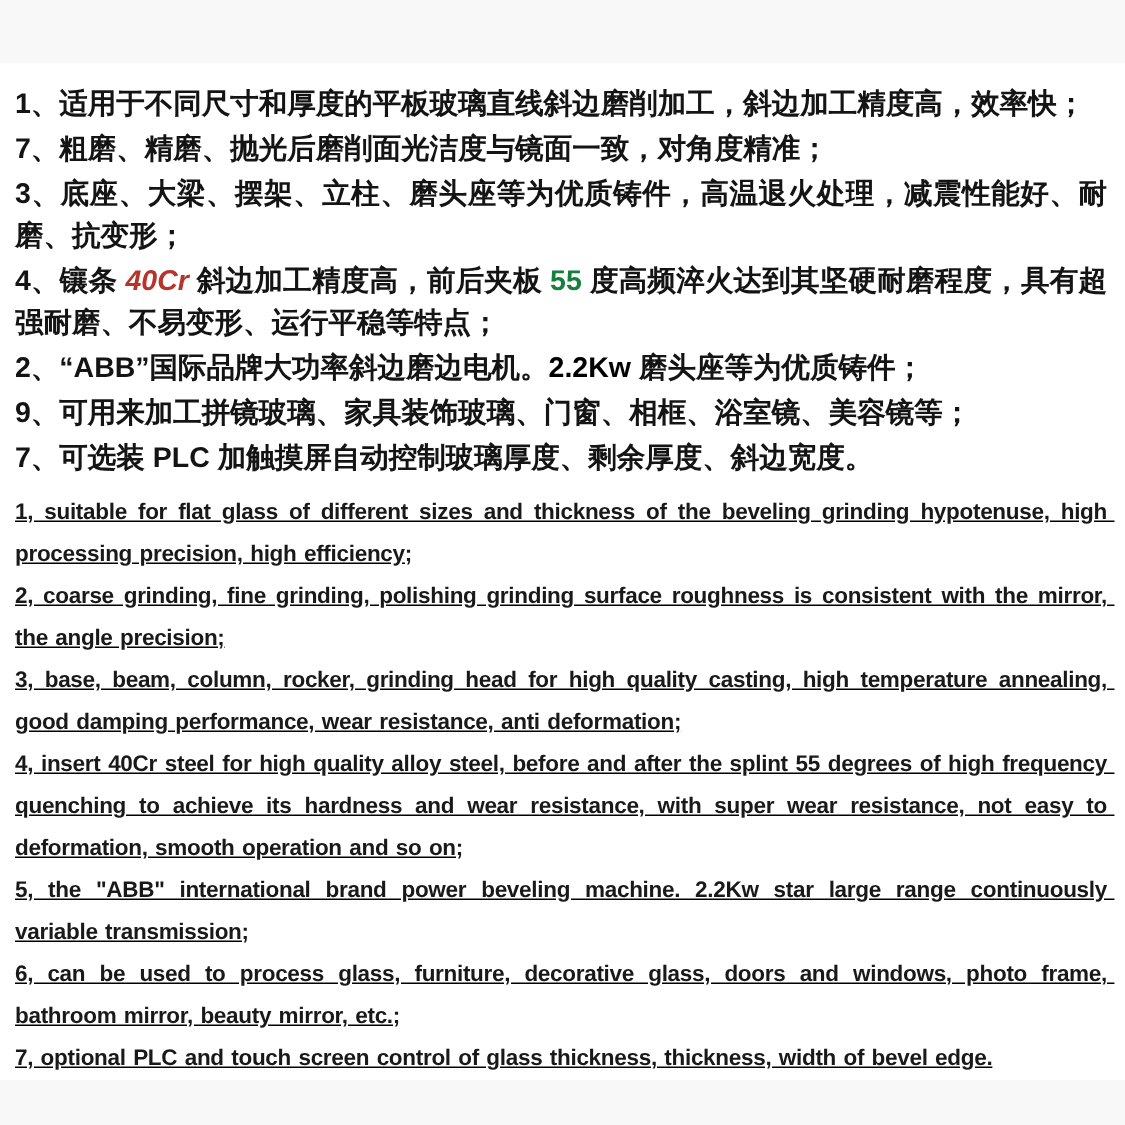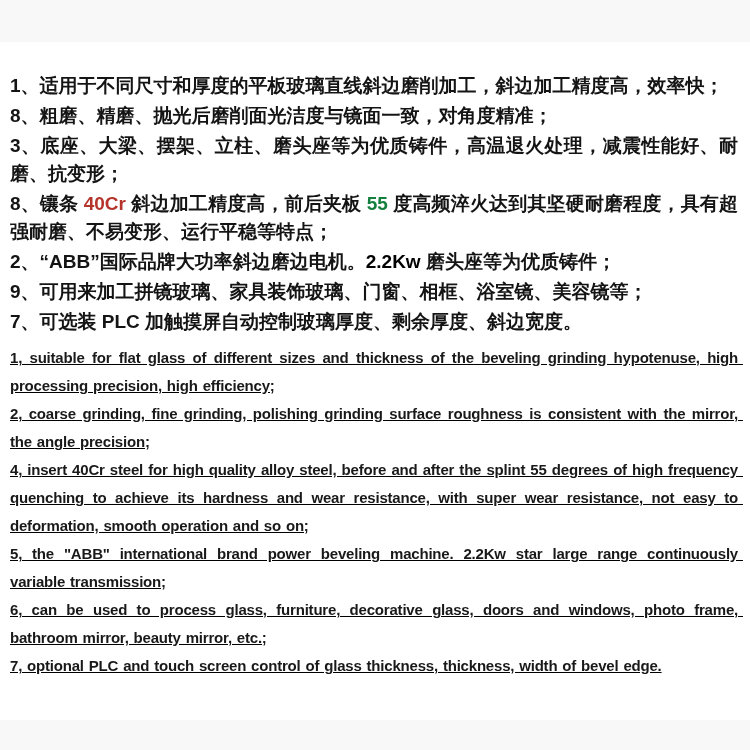--- a/index.html
+++ b/index.html
@@ -21,21 +21,21 @@
     background: #f8f8f9;
   }
   .band-bottom {
     position: absolute;
     bottom: 0; left: 0;
     width: 750px; height: 30px;
     background: #f8f8f9;
   }
   .doc {
     position: absolute;
-    top: 72px;
+    top: 56px;
     left: 10px;
     width: 728px;
   }
   .cn-list p {
     font-size: 19px;
     font-weight: bold;
     color: #141414;
     line-height: 28px;
     margin: 0 0 2px 0;
     text-align: justify;
@@ -58,28 +58,29 @@
 </style>
 </head>
 <body>
 
 <div class="band-top"></div>
 <div class="band-bottom"></div>
 
 <div class="doc">
   <div class="cn-list" id="cn-list">
       <p><span>1、适用于不同尺寸和厚度的平板玻璃直线斜边磨削加工，斜边加工精度高，效率快；</span></p>
-      <p><span>8、粗磨、精磨、抛光后磨削面光洁度与镜面一致，对角度精准；</span></p>
+      <p><span>7、粗磨、精磨、抛光后磨削面光洁度与镜面一致，对角度精准；</span></p>
       <p><span>3、底座、大梁、摆架、立柱、磨头座等为优质铸件，高温退火处理，减震性能好、耐磨、抗变形；</span></p>
-      <p><span>8、镶条 </span><span style="color: rgb(181, 52, 44);">40Cr</span><span> 斜边加工精度高，前后夹板 </span><span style="color: #15803d;">55</span><span> 度高频淬火达到其坚硬耐磨程度，具有超强耐磨、不易变形、运行平稳等特点；</span></p>
+      <p><span>4、镶条 </span><span style="color: rgb(181, 52, 44); font-style: italic;">40Cr</span><span> 斜边加工精度高，前后夹板 </span><span style="color: #15803d;">55</span><span> 度高频淬火达到其坚硬耐磨程度，具有超强耐磨、不易变形、运行平稳等特点；</span></p>
       <p><span>2、“ABB”国际品牌大功率斜边磨边电机。</span><span style="color: #000000;">2.2Kw</span><span> 磨头座等为优质铸件；</span></p>
       <p><span>9、可用来加工拼镜玻璃、家具装饰玻璃、门窗、相框、浴室镜、美容镜等；</span></p>
       <p><span>7、可选装 PLC 加触摸屏自动控制玻璃厚度、剩余厚度、斜边宽度。</span></p>
     </div>
   <div class="en-list" id="en-list">
       <p><span>1, suitable for flat glass of different sizes and thickness of the beveling grinding hypotenuse, high processing precision, high efficiency;</span></p>
       <p><span>2, coarse grinding, fine grinding, polishing grinding surface roughness is consistent with the mirror, the angle precision;</span></p>
+      <p><span>3, base, beam, column, rocker, grinding head for high quality casting, high temperature annealing, good damping performance, wear resistance, anti deformation;</span></p>
       <p><span>4, insert 40Cr steel for high quality alloy steel, before and after the splint 55 degrees of high frequency quenching to achieve its hardness and wear resistance, with super wear resistance, not easy to deformation, smooth operation and so on;</span></p>
       <p><span>5, the "ABB" international brand power beveling machine. 2.2Kw star large range continuously variable transmission;</span></p>
       <p><span>6, can be used to process glass, furniture, decorative glass, doors and windows, photo frame, bathroom mirror, beauty mirror, etc.;</span></p>
       <p><span>7, optional PLC and touch screen control of glass thickness, thickness, width of bevel edge.</span></p>
     </div>
 </div>
 
 </body></html>

